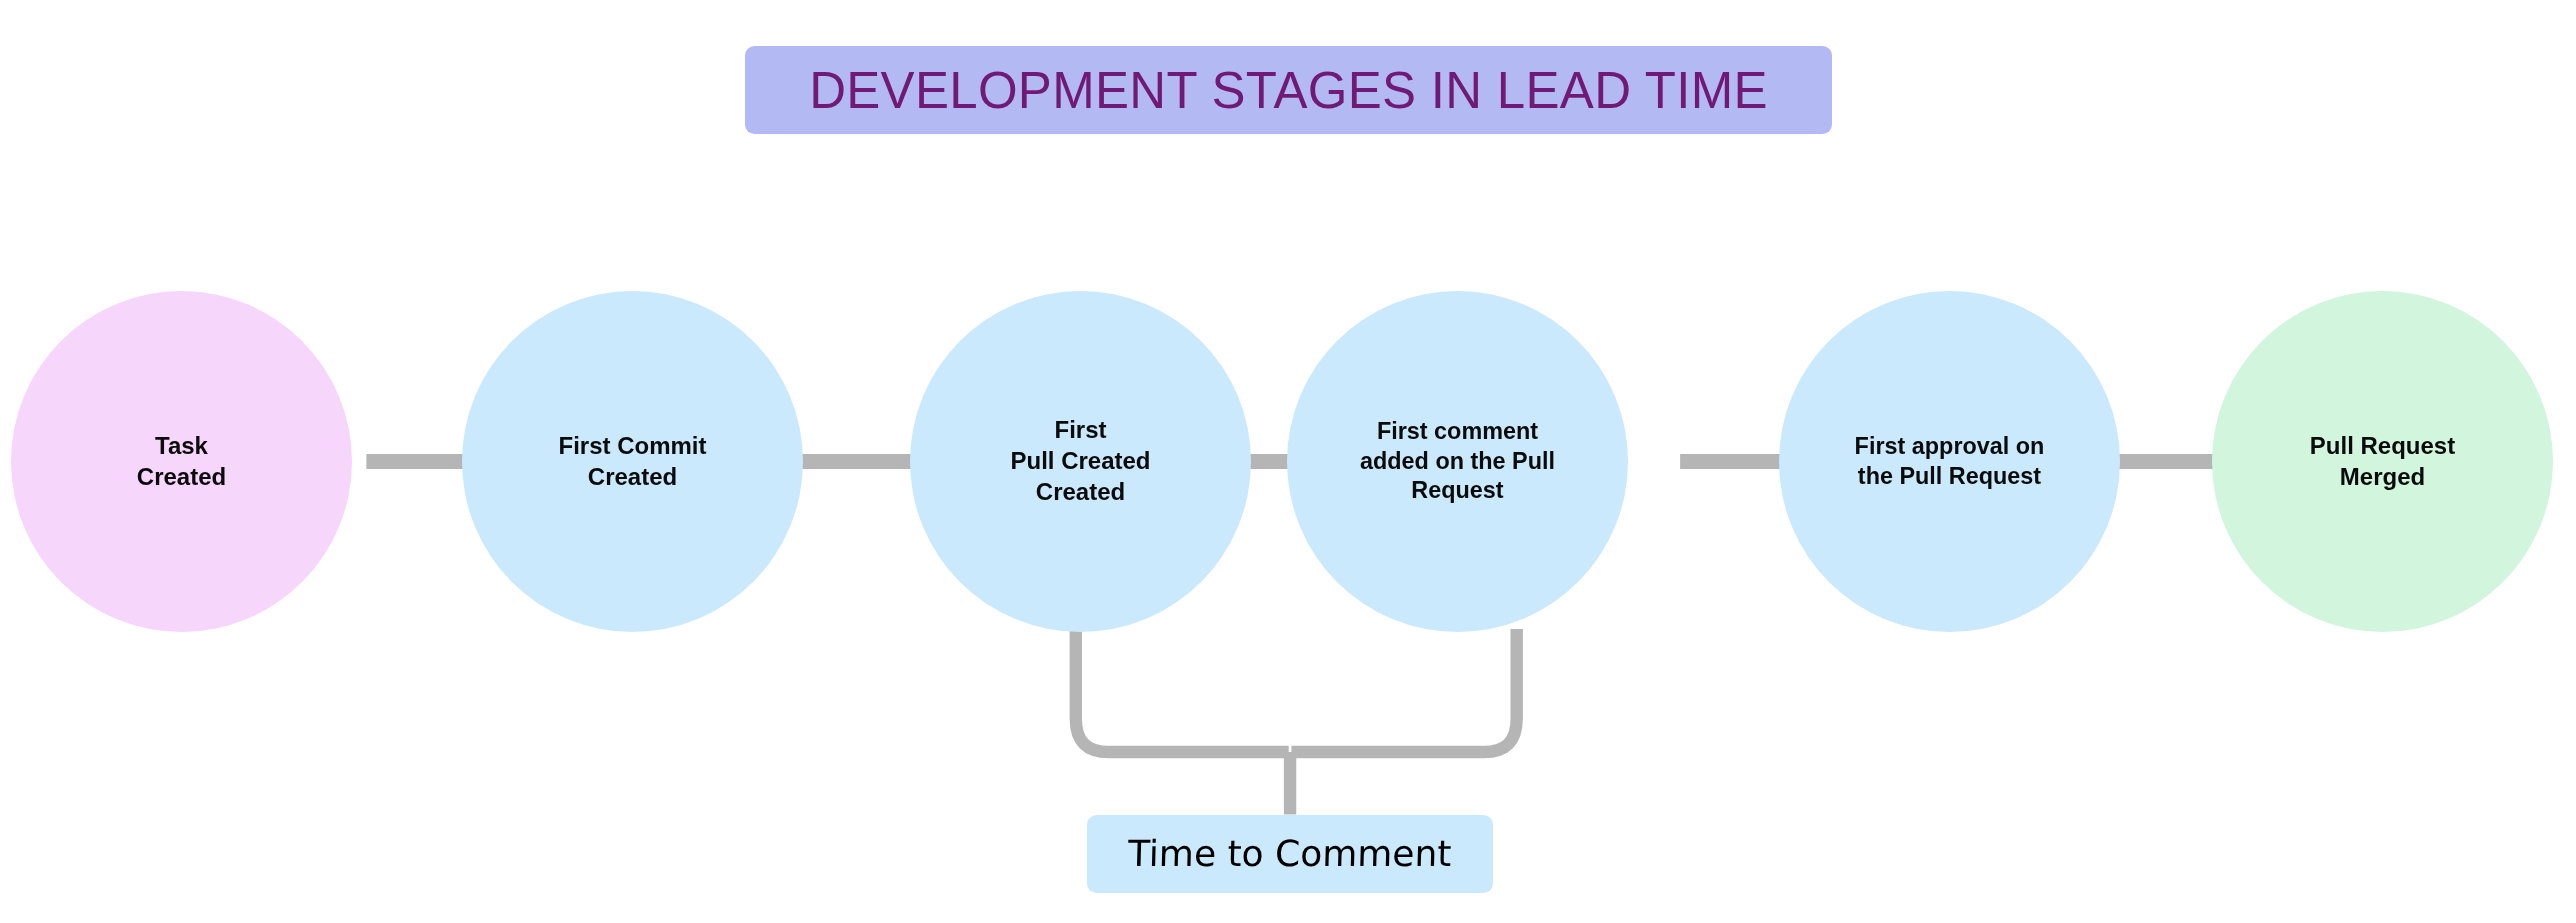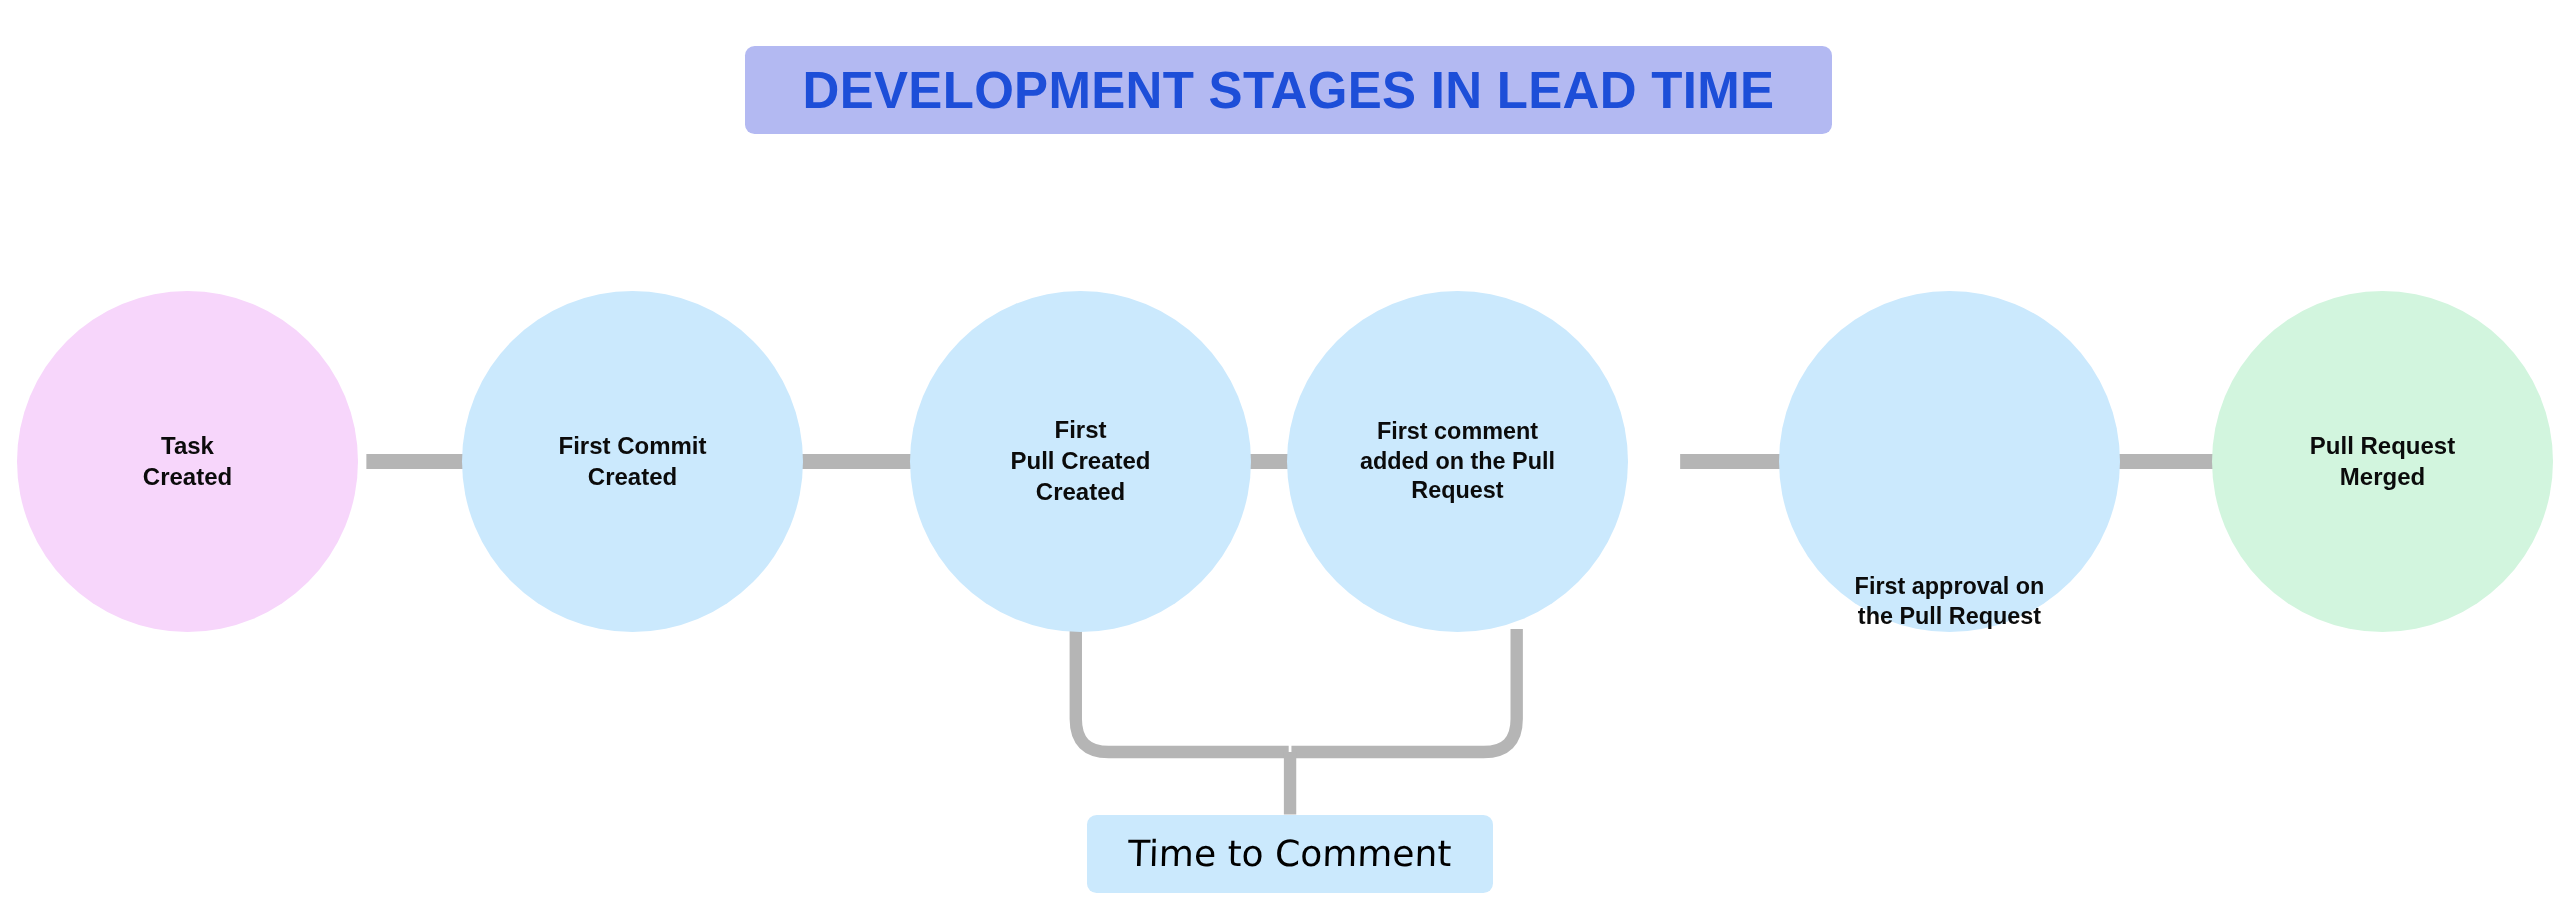--- a/index.html
+++ b/index.html
@@ -29,22 +29,22 @@
     height: 88px;
     background: #b3b9f2;
     border-radius: 9.6px;
     display: flex;
     align-items: center;
     justify-content: center;
     box-sizing: border-box;
   }
   #title-text {
     font-size: 51px;
-    font-weight: 700;
-    color: #1d4ed8;
+    font-weight: 400;
+    color: #701a75;
     letter-spacing: 0.3px;
     white-space: nowrap;
     line-height: 1;
   }
 
   
   #connectors {
     position: absolute;
     left: 0;
     top: 0;
@@ -119,21 +119,21 @@
       <line x1="3084" y1="672" x2="3222" y2="672"></line>
     </g>
 
     <g fill="none" stroke="#b5b5b5" stroke-width="18" stroke-linecap="butt" stroke-linejoin="round">
       <path d="M 1566 916 L 1566 1047 Q 1566 1095 1614 1095 L 1876 1095"></path>
       <path d="M 2208 916 L 2208 1047 Q 2208 1095 2160 1095 L 1880 1095"></path>
       <path d="M 1878 1095 L 1878 1186"></path>
     </g>
   </svg>
 
-  <div class="node" style="left:17px; top:291px; width:341px; height:341px; background:#f7d6fb;">
+  <div class="node" style="left:11px; top:291px; width:341px; height:341px; background:#f7d6fb;">
     <div class="node-label">Task
 Created</div>
   </div>
 
   <div class="node" style="left:462px; top:291px; width:341px; height:341px; background:#cbe9fd;">
     <div class="node-label">First Commit
 Created</div>
   </div>
 
   <div class="node" style="left:910px; top:291px; width:341px; height:341px; background:#cbe9fd;">
@@ -141,21 +141,21 @@
 Pull Created
 Created</div>
   </div>
 
   <div class="node" style="left:1287px; top:291px; width:341px; height:341px; background:#cbe9fd;">
     <div class="node-label small">First comment
 added on the Pull
 Request</div>
   </div>
 
-  <div class="node" style="left:1779px; top:291px; width:341px; height:341px; background:#cbe9fd;align-items:flex-end;">
+  <div class="node" style="left:1779px; top:291px; width:341px; height:341px; background:#cbe9fd;">
     <div class="node-label small">First approval on
 the Pull Request</div>
   </div>
 
   <div class="node" style="left:2212px; top:291px; width:341px; height:341px; background:#d2f5de;">
     <div class="node-label">Pull Request
 Merged</div>
   </div>
 
   <div id="time-pill">

